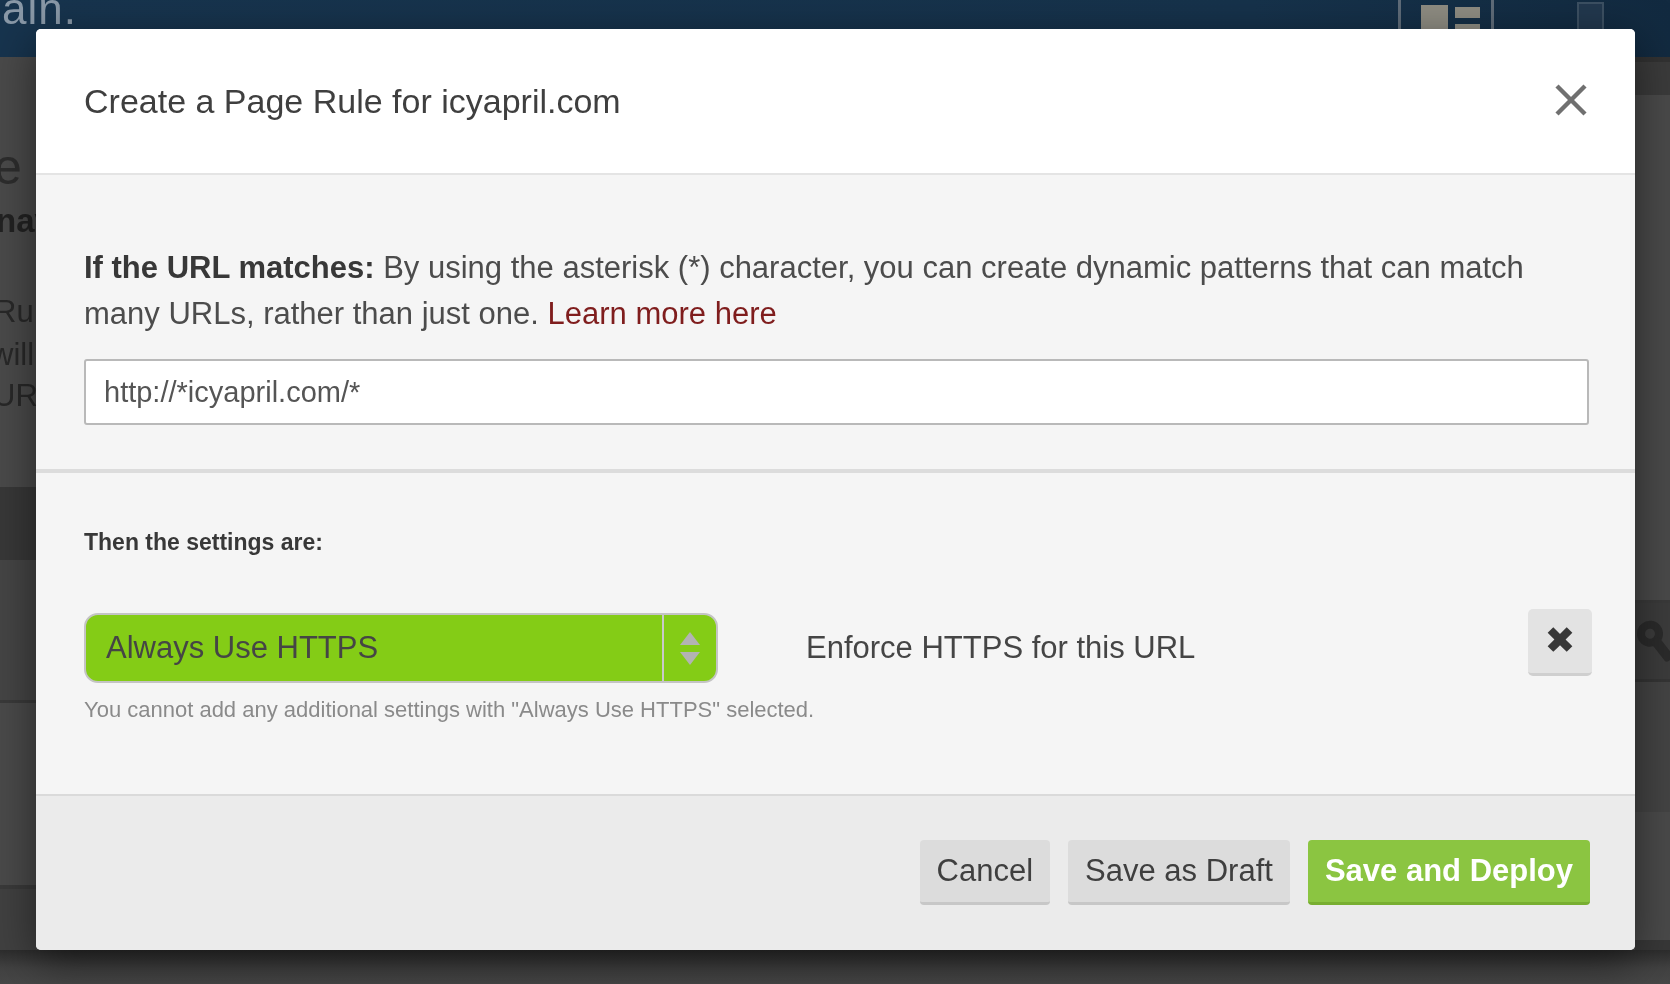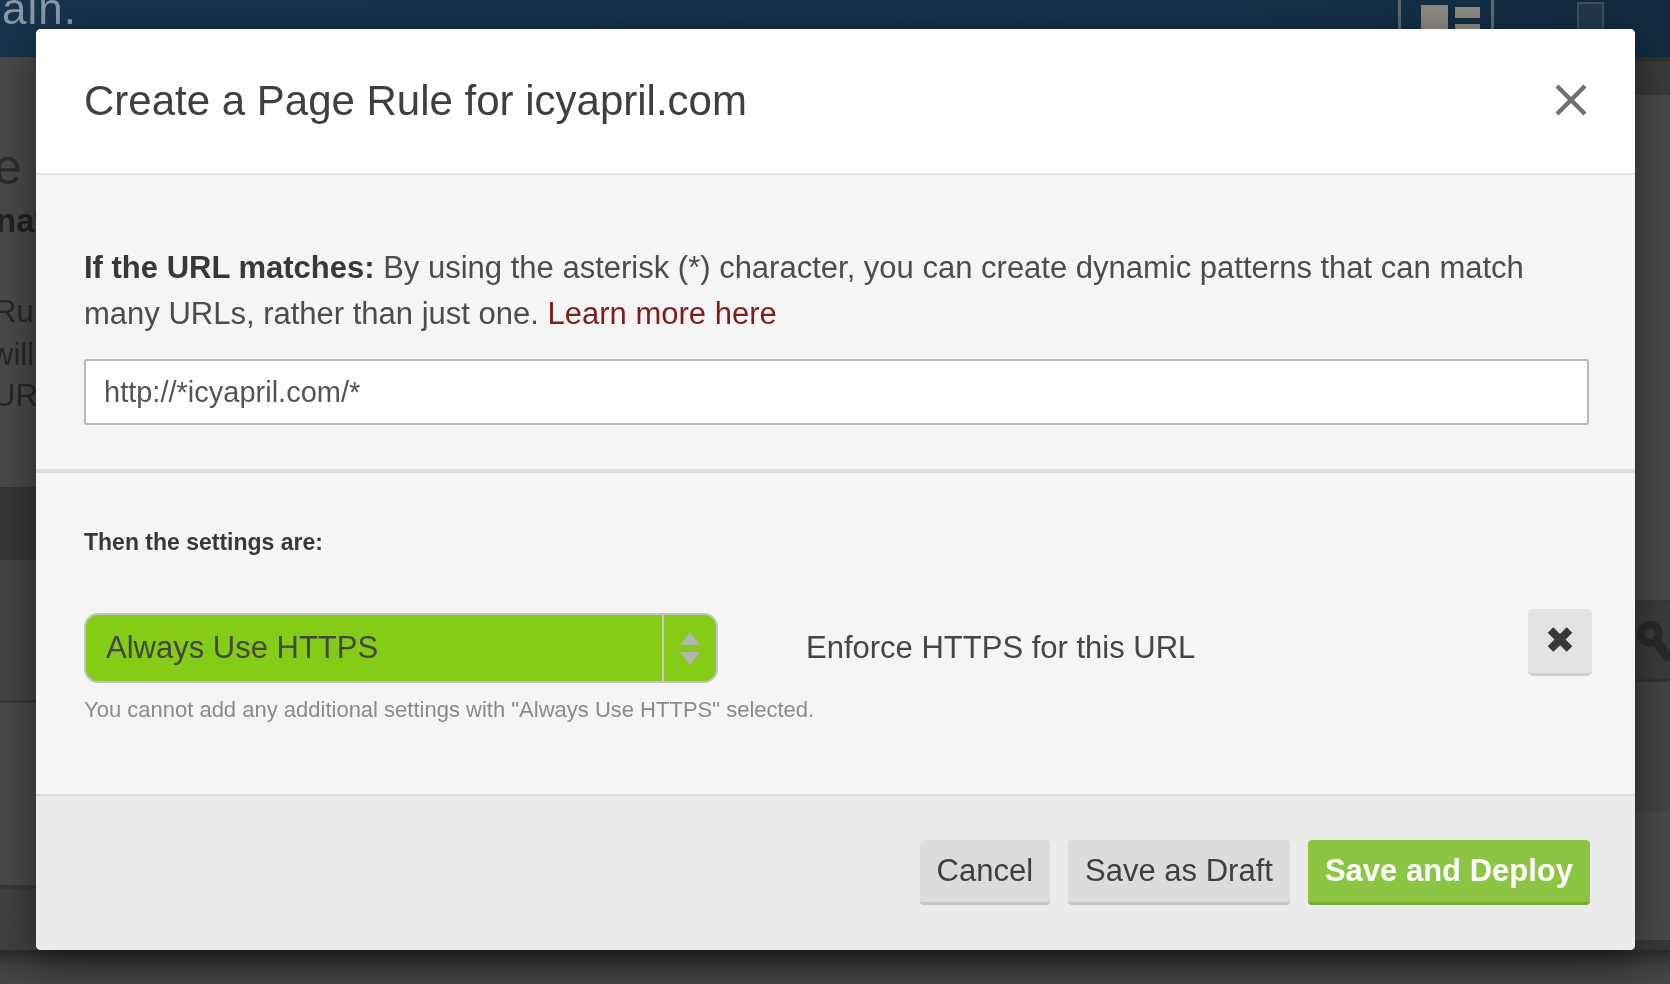--- a/index.html
+++ b/index.html
@@ -40,21 +40,21 @@
   .wrench{position:absolute;left:1641px;top:618px;transform:rotate(-38deg);}
   .bottom-shade{position:absolute;left:0;top:950px;width:1670px;height:34px;
                 background:linear-gradient(180deg,#2d2d2d 0%,#424242 55%,#474747 100%);}
 
   
   .modal{position:absolute;left:36px;top:29px;width:1599px;height:921px;background:#f5f5f5;
          border-radius:5px;box-shadow:0 12px 45px rgba(0,0,0,.5);z-index:10;}
   .modal-header{position:absolute;left:0;top:0;width:100%;height:146px;background:#ffffff;
                 border-radius:5px 5px 0 0;border-bottom:2px solid #e4e4e4;}
   .modal-title{position:absolute;left:48px;top:0;height:144px;display:flex;align-items:center;
-               font-size:42px;color:#3f3f3f;}
+               font-size:34px;color:#3f3f3f;}
   .close-btn{position:absolute;right:45px;top:52px;width:38px;height:38px;cursor:pointer;
              background:none;border:none;padding:0;}
 
   .desc{position:absolute;left:48px;top:185px;width:1475px;font-size:31px;line-height:46px;color:#4c4c4c;}
   .desc b{color:#383838;}
   .desc a{color:#7f1d1d;text-decoration:none;cursor:pointer;}
 
   .url-input{position:absolute;left:48px;top:330px;width:1505px;height:66px;background:#fff;
              border:2px solid #b9b9b9;border-radius:3px;padding:0 18px;font-size:29px;color:#555;}
 

